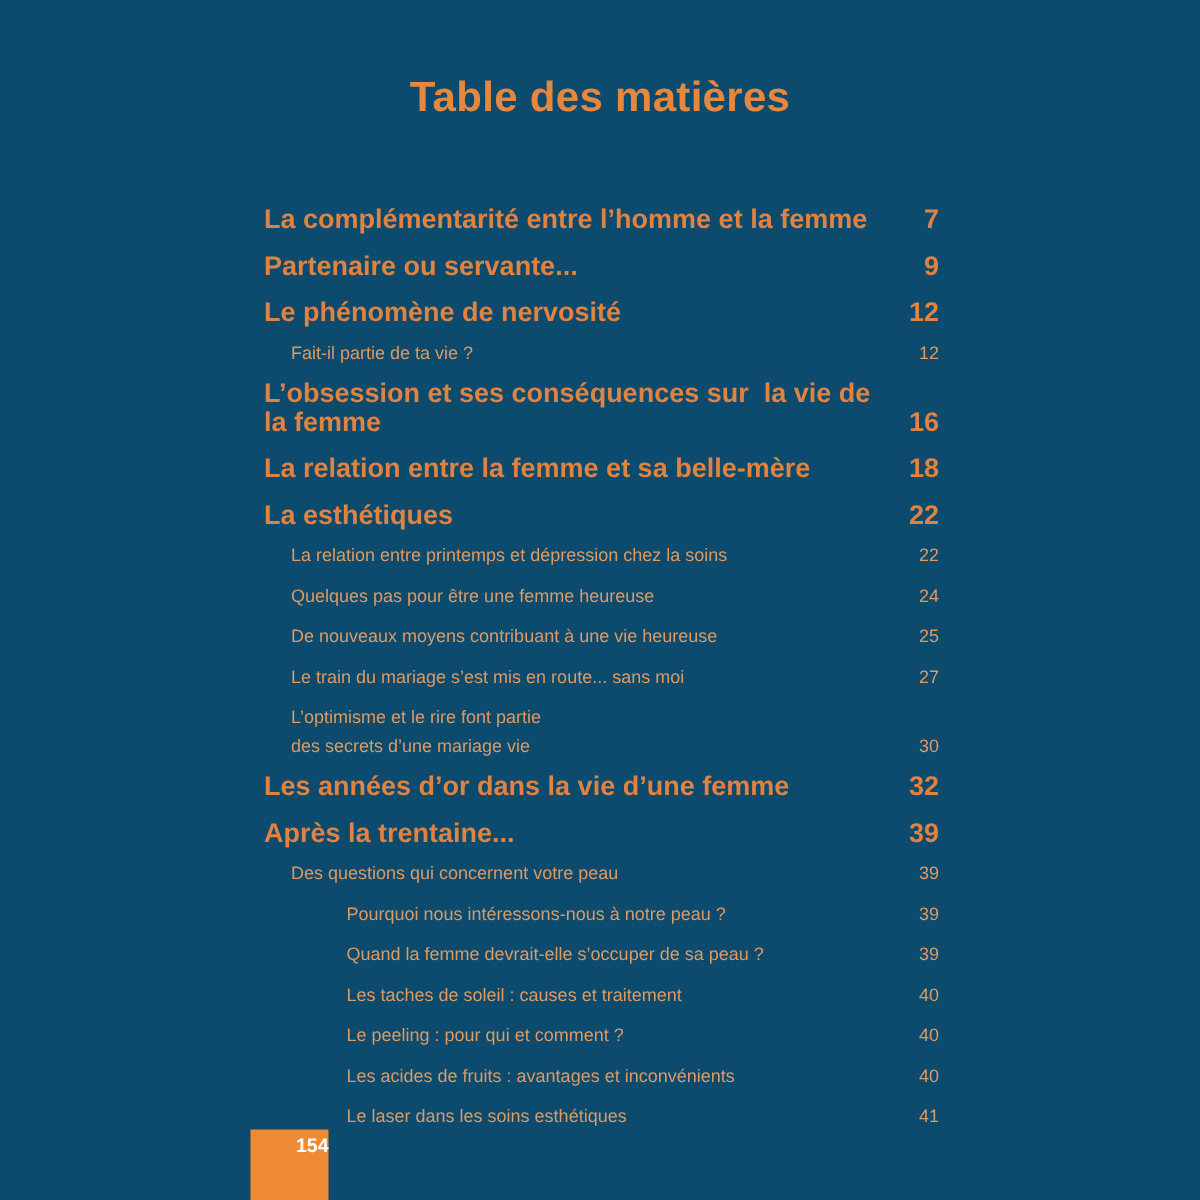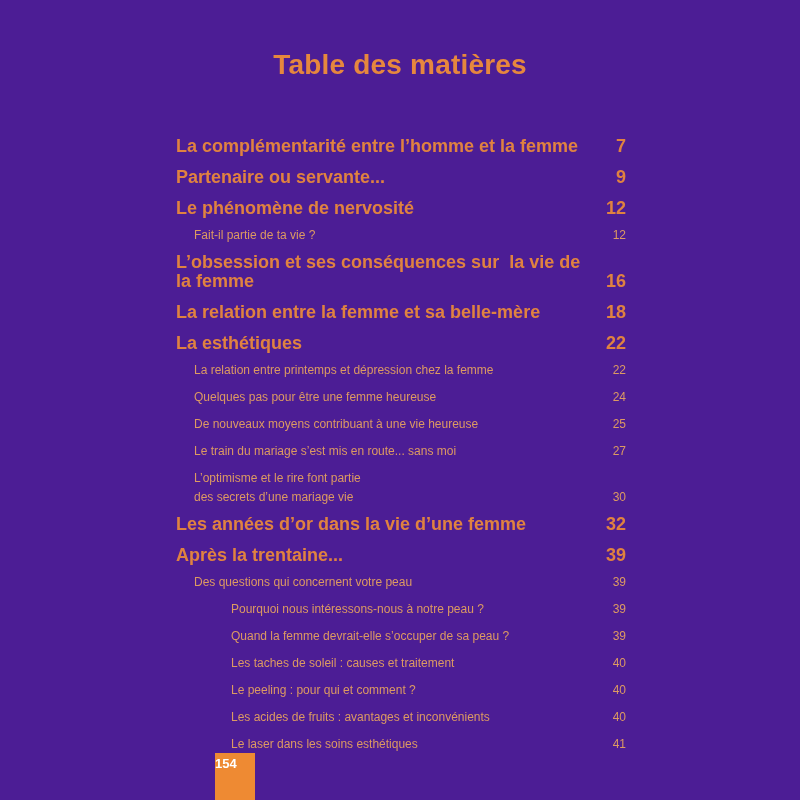--- a/index.html
+++ b/index.html
@@ -7,21 +7,21 @@
     padding: 0;
     width: 800px;
     height: 800px;
     background: #ffffff;
     font-family: "Liberation Sans", sans-serif;
   }
   .page {
     position: relative;
     width: 800px;
     height: 800px;
-    background: #4c1d95;
+    background: #0c4a6e;
     overflow: hidden;
   }
   .title {
     position: absolute;
     top: 49px;
     left: 0;
     width: 800px;
     margin: 0;
     text-align: center;
     font-size: 28px;
@@ -62,25 +62,24 @@
   .level-2 .entry-text { padding-left: 55px; }
   .entry-page {
     flex-shrink: 0;
     padding-left: 12px;
     text-align: right;
   }
   .badge {
     position: absolute;
     left: 167px;
     top: 753px;
-    width: 40px;
+    width: 52px;
     height: 47px;
     background: #ee8a33;
-    text-align: left;
-    margin-left: 48px;
+    text-align: right;
   }
   .badge span {
     display: block;
     padding-top: 3px;
     color: #ffffff;
     font-size: 13px;
     font-weight: 700;
   }
 </style>
 </head>
@@ -118,21 +117,21 @@
     <div class="entry-text">La relation entre la femme et sa belle-mère</div>
     <div class="entry-page">18</div>
   </div>
 
   <div class="row level-0 bold">
     <div class="entry-text">La esthétiques</div>
     <div class="entry-page">22</div>
   </div>
 
   <div class="row level-1 regular">
-    <div class="entry-text">La relation entre printemps et dépression chez la femme</div>
+    <div class="entry-text">La relation entre printemps et dépression chez la soins</div>
     <div class="entry-page">22</div>
   </div>
 
   <div class="row level-1 regular">
     <div class="entry-text">Quelques pas pour être une femme heureuse</div>
     <div class="entry-page">24</div>
   </div>
 
   <div class="row level-1 regular">
     <div class="entry-text">De nouveaux moyens contribuant à une vie heureuse</div>

